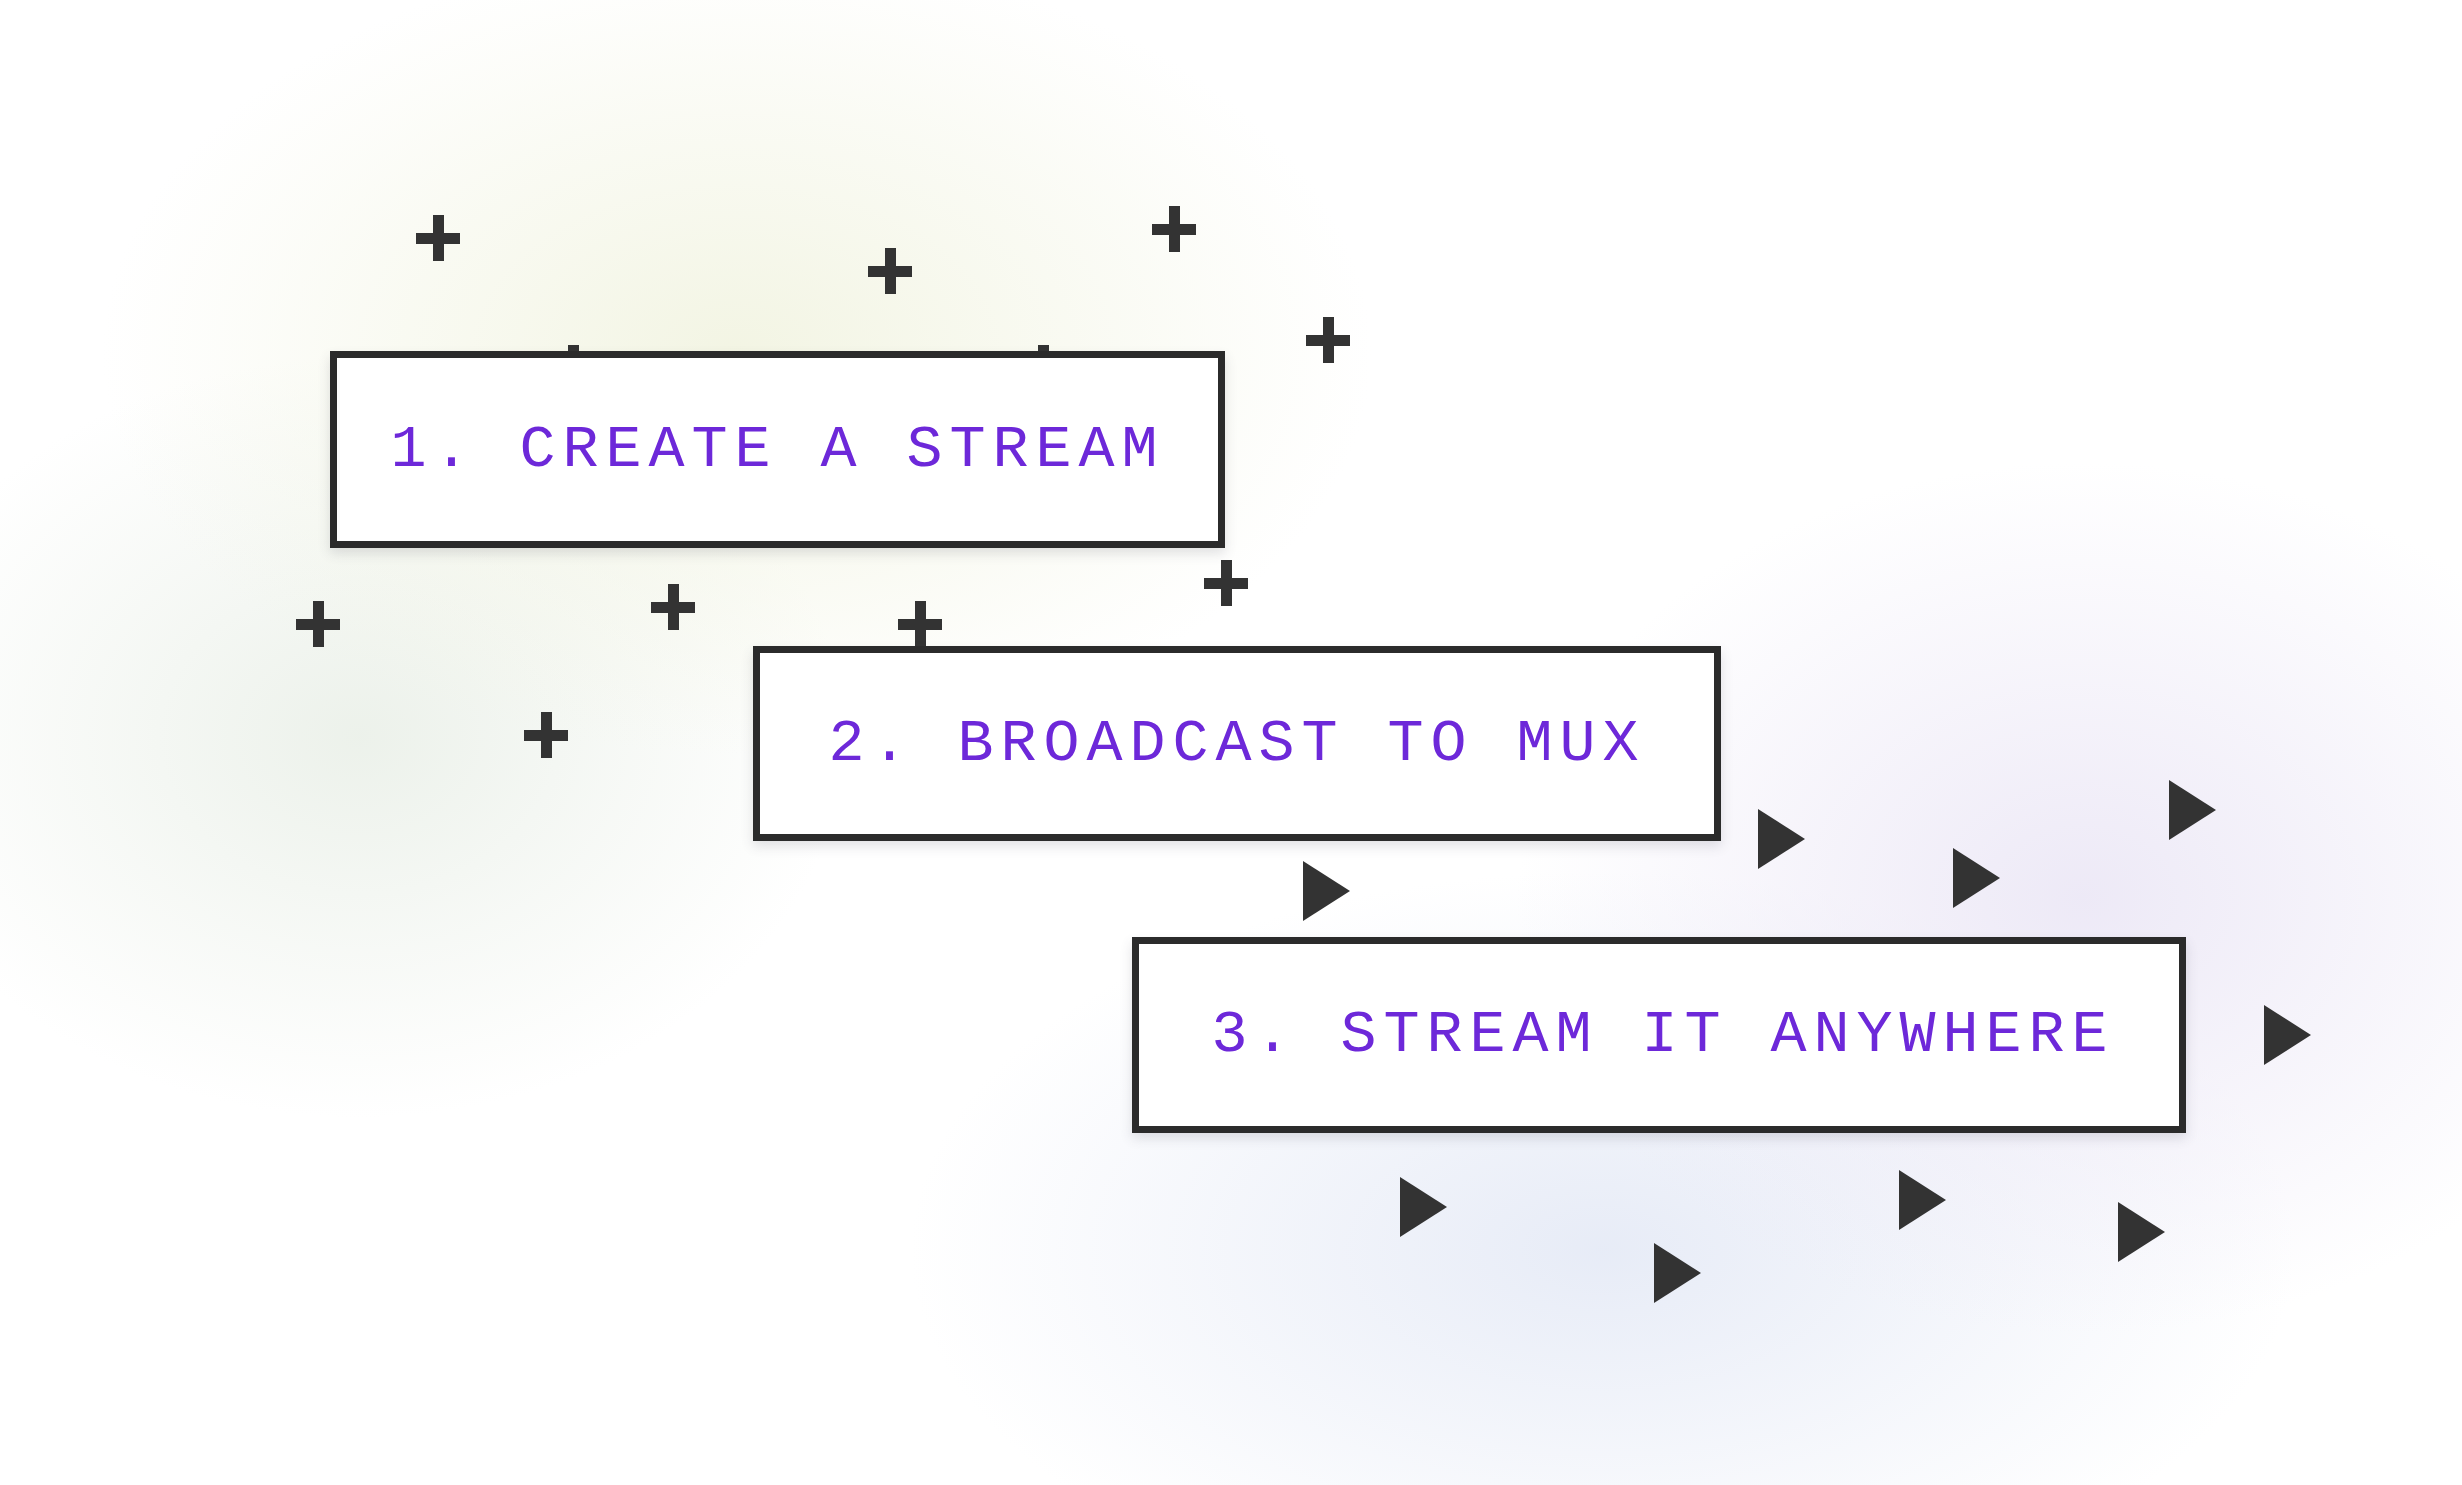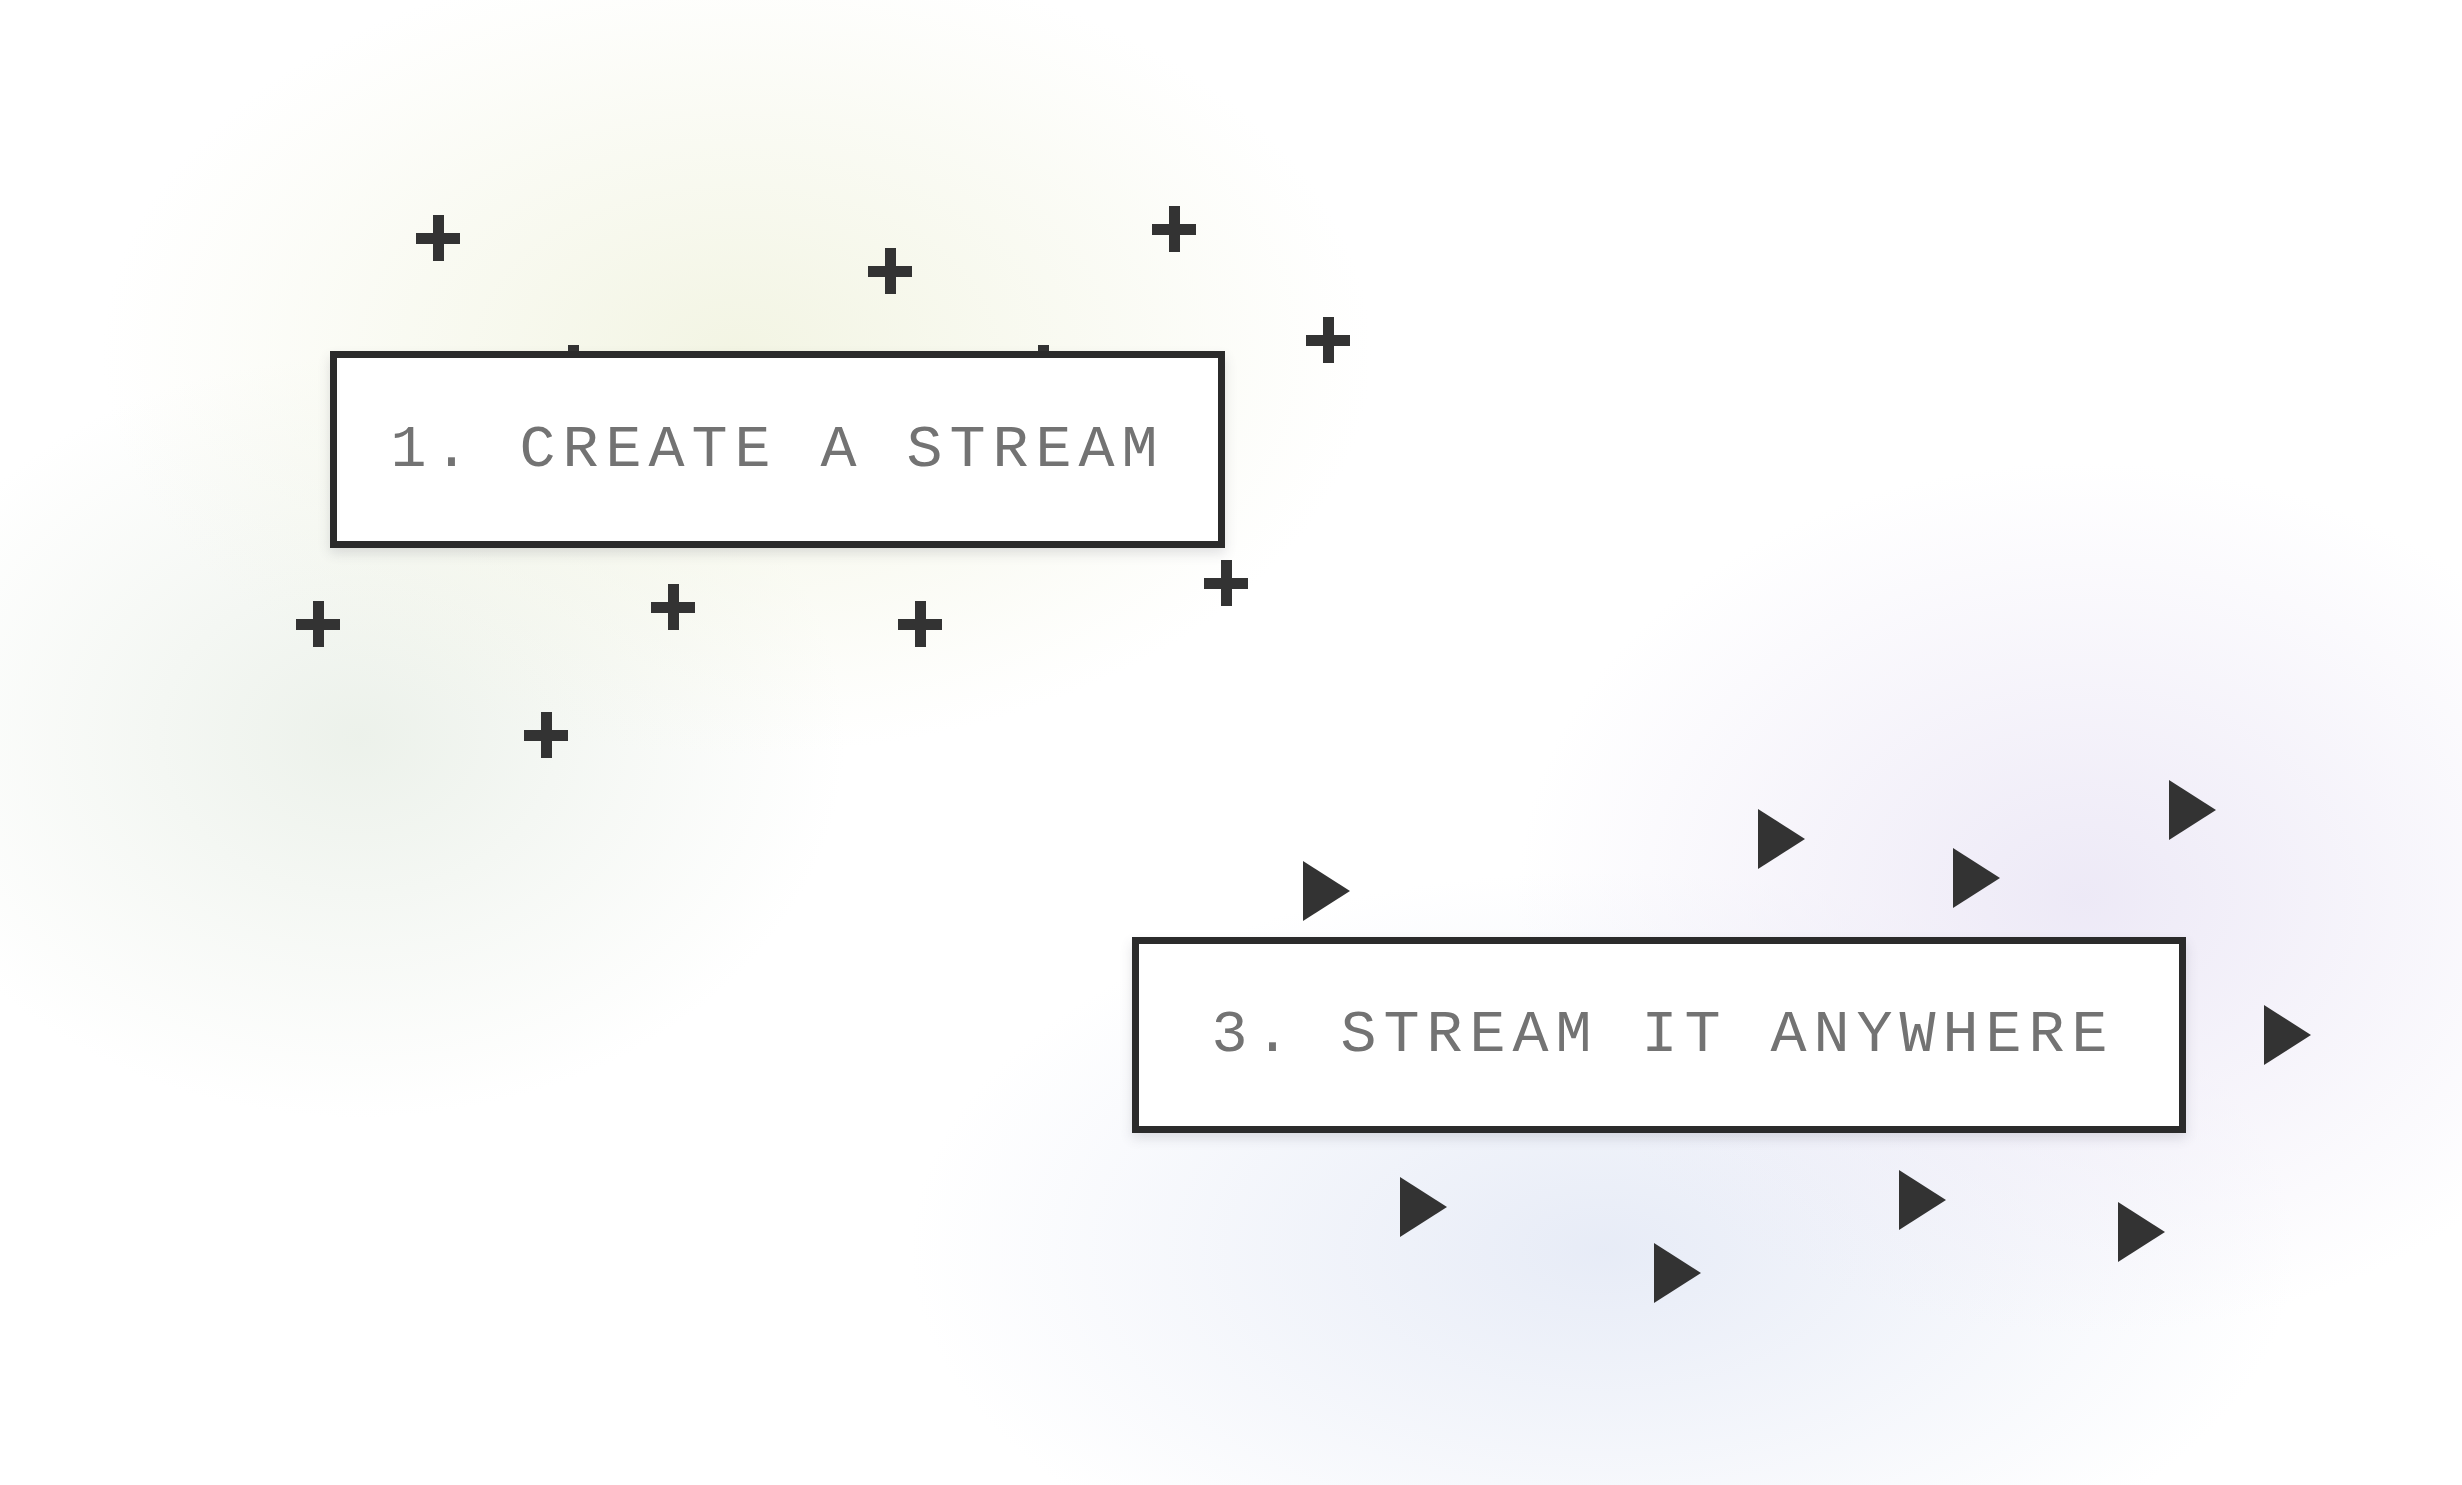--- a/index.html
+++ b/index.html
@@ -53,21 +53,21 @@
     align-items: center;
     justify-content: center;
   }
   .box-1 { left: 330px;  top: 351px;  width: 895px; height: 197px; }
   .box-2 { left: 753px; top: 646px; width: 968px; height: 195px; }
   .box-3 { left: 1132px; top: 937px; width: 1054px; height: 196px; padding-left: 8px; }
   .step-label {
     font-size: 60px;
     font-weight: 400;
     letter-spacing: 7px;
-    color: #737373;
+    color: #6d28d9;
     white-space: nowrap;
   }
 </style>
 </head>
 <body>
 
 <div class="stage">
   <div class="decor-layer" id="decor">
       <div class="plus" style="left: 416px; top: 215px;"></div>
       <div class="plus" style="left: 868px; top: 248px;"></div>
@@ -88,18 +88,21 @@
       <div class="play" style="left: 1400px; top: 1177px;"></div>
       <div class="play" style="left: 1654px; top: 1243px;"></div>
       <div class="play" style="left: 1899px; top: 1170px;"></div>
       <div class="play" style="left: 2118px; top: 1202px;"></div>
     </div>
 
   <div class="step-box box-1">
     <span class="step-label">1. CREATE A STREAM</span>
   </div>
 
+  <div class="step-box box-2">
+    <span class="step-label">2. BROADCAST TO MUX</span>
+  </div>
 
   <div class="step-box box-3">
     <span class="step-label">3. STREAM IT ANYWHERE</span>
   </div>
 </div>
 
 
 </body></html>

